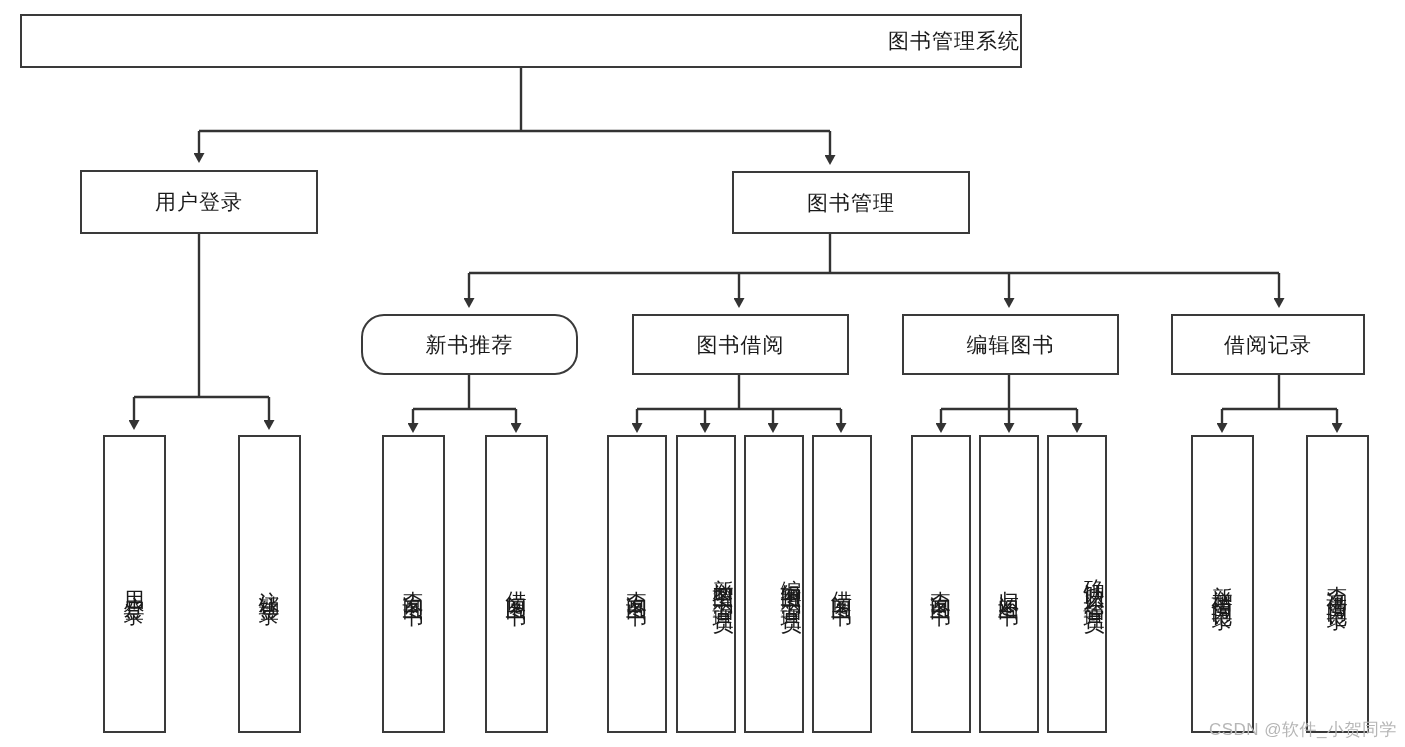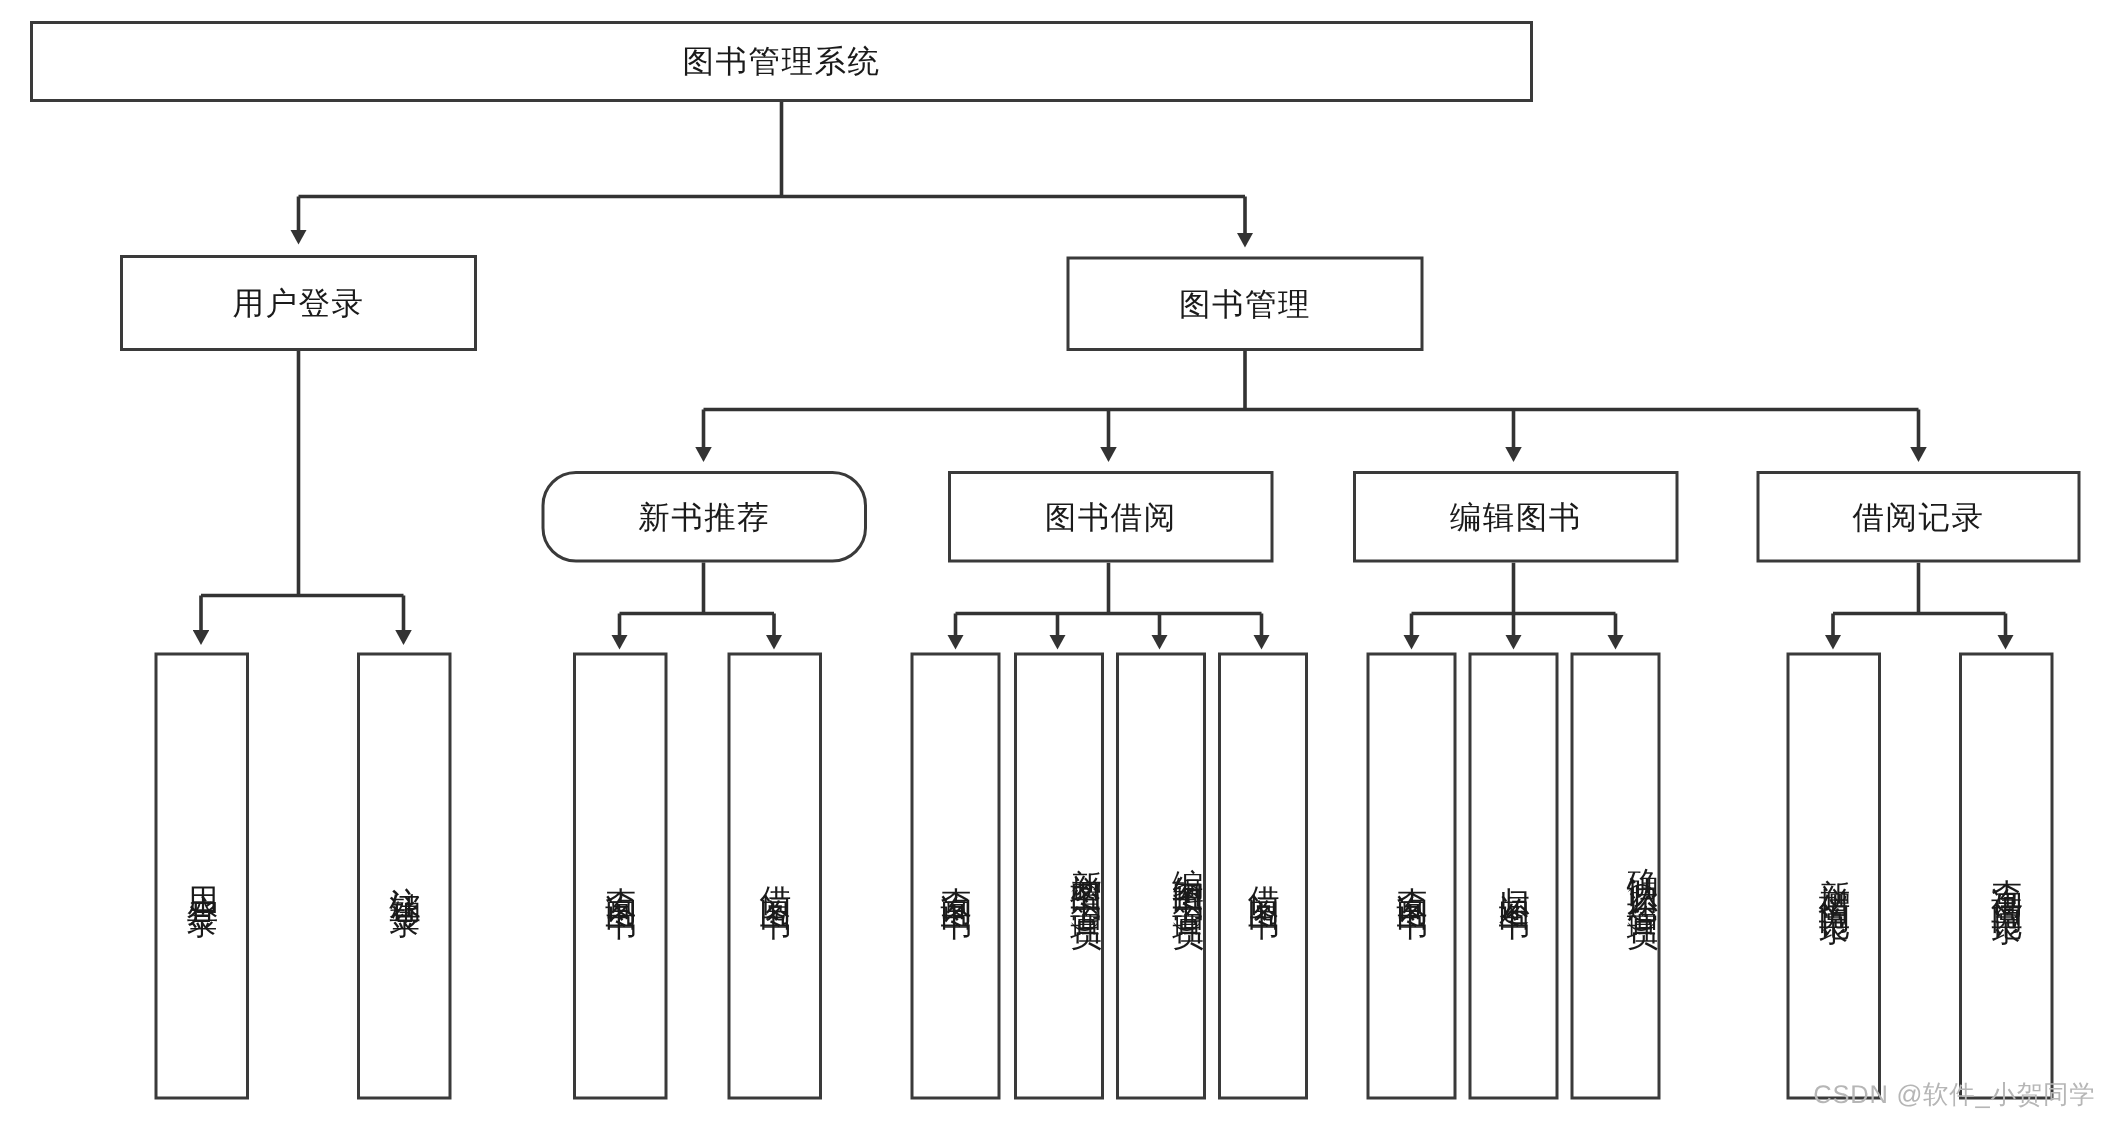--- a/index.html
+++ b/index.html
@@ -116,41 +116,41 @@
       <path d="M1009,409 L1009,424" marker-end="url(#arrow)"></path>
       <path d="M1077,409 L1077,424" marker-end="url(#arrow)"></path>
 
       <path d="M1279,375 L1279,409"></path>
       <path d="M1222,409 L1337,409"></path>
       <path d="M1222,409 L1222,424" marker-end="url(#arrow)"></path>
       <path d="M1337,409 L1337,424" marker-end="url(#arrow)"></path>
     </g>
   </svg>
 
-  <div class="node horiz" style="left:20px; top:14px; width:1002px; height:54px;">
+  <div class="node horiz" style="left:20px; top:14px; width:1002px; height:54px;justify-content:flex-end;">
     <span class="node-label">图书管理系统</span>
   </div>
 
   <div class="node horiz" style="left:80px; top:170px; width:238px; height:64px;">
     <span class="node-label">用户登录</span>
   </div>
-  <div class="node horiz" style="left:711px; top:171px; width:238px; height:63px;">
+  <div class="node horiz" style="left:732px; top:171px; width:238px; height:63px;">
     <span class="node-label">图书管理</span>
   </div>
 
   <div class="node horiz" style="left:361px; top:314px; width:217px; height:61px;border-radius:23px;">
     <span class="node-label">新书推荐</span>
   </div>
   <div class="node horiz" style="left:632px; top:314px; width:217px; height:61px;">
     <span class="node-label">图书借阅</span>
   </div>
   <div class="node horiz" style="left:902px; top:314px; width:217px; height:61px;">
     <span class="node-label">编辑图书</span>
   </div>
-  <div class="node horiz" style="left:1171px; top:314px; width:216px; height:61px;">
+  <div class="node horiz" style="left:1171px; top:314px; width:194px; height:61px;">
     <span class="node-label">借阅记录</span>
   </div>
 
   <div class="node vert" style="left:103px; top:435px; width:63px; height:298px;">
     <span class="node-label">用户登录</span>
   </div>
   <div class="node vert" style="left:238px; top:435px; width:63px; height:298px;">
     <span class="node-label">注销登录</span>
   </div>
 

